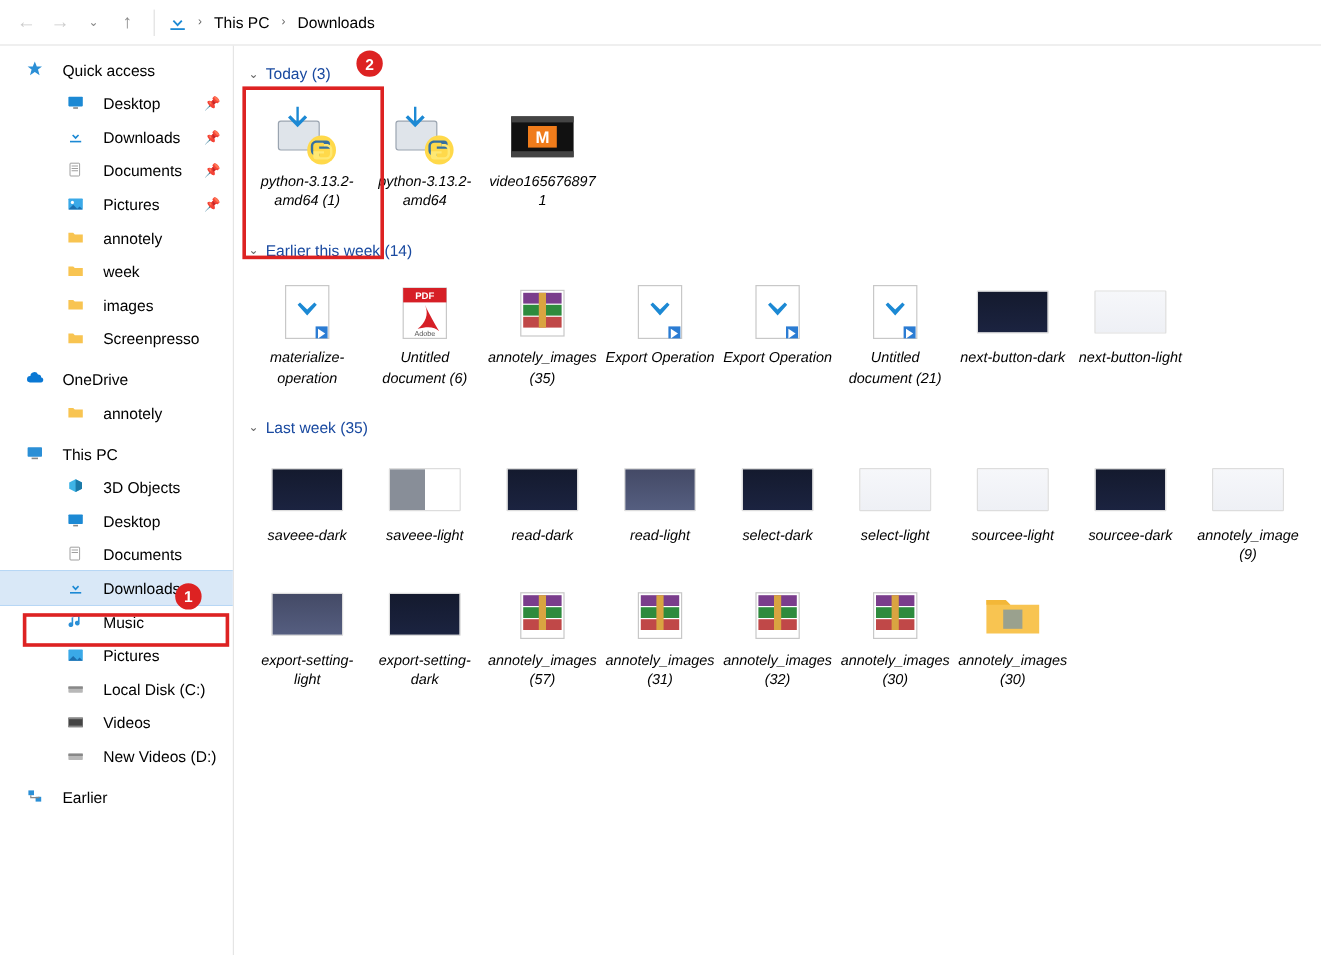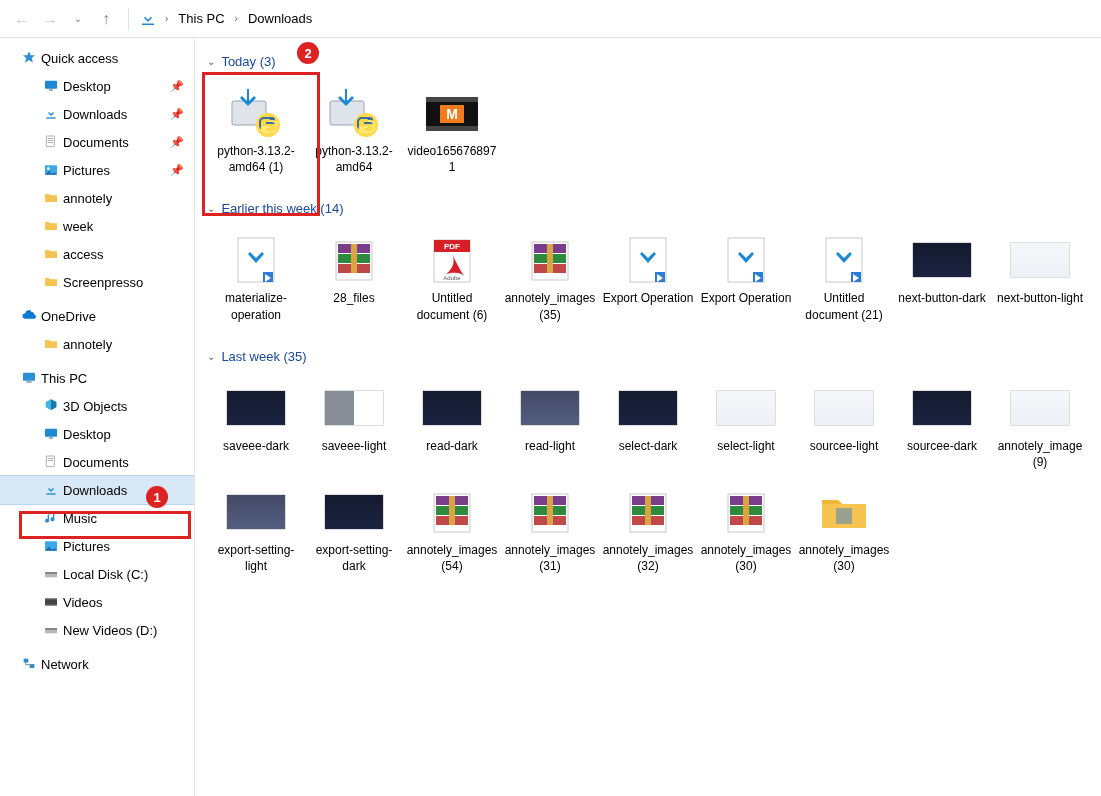--- a/index.html
+++ b/index.html
@@ -6,33 +6,33 @@
 body { font-family: "Segoe UI", Arial, sans-serif; font-size: 12px; color: #000; background: #fff; width: 1101px; height: 796px; overflow: hidden; }
 .toolbar { height: 38px; border-bottom: 1px solid #e5e5e5; display: flex; align-items: center; padding: 0 10px; gap: 4px; }
 .navbtn { width: 24px; height: 24px; display: inline-flex; align-items: center; justify-content: center; color: #888; cursor: pointer; font-size: 16px; }
 .navbtn.dim { color: #ccc; }
 .sep { width: 1px; height: 22px; background: #e0e0e0; margin: 0 6px; }
 .breadcrumb { display: flex; align-items: center; gap: 4px; font-size: 13px; }
 .bc-item { padding: 2px 2px; }
 .bc-chev { color: #666; font-size: 10px; margin: 0 4px; }
 .layout { display: flex; height: calc(100% - 38px); }
 .sidebar { width: 195px; min-width: 195px; border-right: 1px solid #e5e5e5; padding: 6px 0; overflow-y: auto; }
-.side-item { display: flex; align-items: center; height: 28px; padding-left: 20px; gap: 3px; cursor: pointer; font-size: 13px; position: relative; }
-.side-item.sub { padding-left: 42px; }
+.side-item { display: flex; align-items: center; height: 28px; padding-left: 20px; gap: 14px; cursor: pointer; font-size: 13px; position: relative; }
+.side-item.sub { padding-left: 54px; }
 .side-item .pin { position: absolute; right: 10px; color: #888; font-size: 11px; }
 .side-item .ico { width: 18px; height: 18px; display: inline-flex; align-items: center; justify-content: center; }
 .side-item.selected { background: #d9e8f7; outline: 1px solid #b7d7f5; }
 .side-spacer { height: 6px; }
 .content { flex: 1; overflow-y: auto; padding: 10px 0 20px 4px; }
 .group-header { display: flex; align-items: center; gap: 6px; padding: 6px 8px; color: #1a4aa0; font-size: 13px; cursor: pointer; }
 .group-header .chev { font-size: 10px; color: #666; }
 .file-grid { display: flex; flex-wrap: wrap; gap: 4px 0; padding: 6px 0 14px 8px; }
 .file-item { width: 98px; text-align: center; display: flex; flex-direction: column; align-items: center; gap: 4px; padding: 6px 2px; cursor: pointer; position: relative; }
 .file-icon { width: 60px; height: 52px; display: flex; align-items: center; justify-content: center; }
-.file-name { font-size: 12px; line-height: 1.35; word-break: break-word; max-width: 96px; }
+.file-name { font-size: 12px; line-height: 1.35; word-break: break-word; max-width: 96px; font-style: italic; }
 
 
 .annot-box-1 { position: absolute; border: 3px solid #d22; pointer-events: none; }
 .annot-num { position: absolute; width: 22px; height: 22px; border-radius: 50%; background: #d22; color: #fff; font-weight: bold; display: flex; align-items: center; justify-content: center; font-size: 13px; pointer-events: none; z-index: 10; }
 
 
 .svg { display: block; }
 .folder-yl { fill: #f8c451; }
 .thumb { width: 60px; height: 36px; border: 1px solid #ddd; border-radius: 1px; }
 .thumb.dark { background: linear-gradient(#141a2e, #1b2340); }
@@ -134,21 +134,21 @@
           </svg>
         </span>
         <span>week</span>
       </div>
     <div class="side-item sub">
         <span class="ico">
           <svg width="16" height="16" viewBox="0 0 24 24">
             <path class="folder-yl" d="M3 6h6l2 2h10v10H3z"></path>
           </svg>
         </span>
-        <span>access</span>
+        <span>images</span>
       </div>
     <div class="side-item sub">
         <span class="ico">
           <svg width="16" height="16" viewBox="0 0 24 24">
             <path class="folder-yl" d="M3 6h6l2 2h10v10H3z"></path>
           </svg>
         </span>
         <span>Screenpresso</span>
       </div>
 
@@ -267,21 +267,21 @@
 
     <div class="side-spacer"></div>
     <div class="side-item">
         <span class="ico">
           <svg width="16" height="16" viewBox="0 0 24 24">
             <rect x="4" y="4" width="7" height="6" fill="#2b8fd6"></rect>
             <rect x="13" y="12" width="7" height="6" fill="#2b8fd6"></rect>
             <path stroke="#888" stroke-width="1.5" fill="none" d="M7 10v3h10v-1"></path>
           </svg>
         </span>
-        <span>Network</span>
+        <span>Earlier</span>
       </div>
 
     <div class="annot-box-1" style="left:19px; top:473px; width:172px; height:28px;"></div>
     <div class="annot-num" style="left:146px; top:448px;">
         <span>1</span>
       </div>
   </div>
 
   <div class="content" style="position:relative;">
 
@@ -340,217 +340,205 @@
         <path fill="#1c89d4" d="M30 10v14l6-6 2 2-8 9-8-9 2-2 6 6V10z"></path>
         <rect x="37" y="38" width="10" height="10" fill="#2b7cd3"></rect>
         <path fill="#fff" d="M39 40l6 4-6 4z"></path>
       </svg>
           </div>
       <div class="file-name">materialize-operation</div>
         </div>
         <div class="file-item">
           <div class="file-icon">
             <svg width="60" height="52" viewBox="0 0 60 52">
+        <rect x="12" y="6" width="36" height="42" fill="#fff" stroke="#c8c8c8"></rect>
+        <rect x="12" y="6" width="36" height="12" fill="#d61f26"></rect>
+        <text x="30" y="15" text-anchor="middle" fill="#fff" font-size="8" font-weight="bold" font-family="Arial">PDF</text>
+        <path fill="#d61f26" d="M30 20c4 8 0 16-6 20 8-2 14-2 18 2-4-6-8-14-12-22z"></path>
+        <text x="30" y="46" text-anchor="middle" fill="#555" font-size="6" font-family="Arial">Adobe</text>
+      </svg>
+          </div>
+      <div class="file-name">Untitled document (6)</div>
+        </div>
+        <div class="file-item">
+          <div class="file-icon">
+            <svg width="60" height="52" viewBox="0 0 60 52">
         <rect x="12" y="8" width="36" height="38" fill="#fff" stroke="#c8c8c8"></rect>
         <rect x="14" y="10" width="32" height="9" fill="#7a3d8c"></rect>
         <rect x="14" y="20" width="32" height="9" fill="#2e8b3d"></rect>
         <rect x="14" y="30" width="32" height="9" fill="#c04848"></rect>
         <rect x="27" y="10" width="6" height="29" fill="#d9a441"></rect>
       </svg>
           </div>
-      <div class="file-name">28_files</div>
-        </div>
-        <div class="file-item">
-          <div class="file-icon">
-            <svg width="60" height="52" viewBox="0 0 60 52">
-        <rect x="12" y="6" width="36" height="42" fill="#fff" stroke="#c8c8c8"></rect>
-        <rect x="12" y="6" width="36" height="12" fill="#d61f26"></rect>
-        <text x="30" y="15" text-anchor="middle" fill="#fff" font-size="8" font-weight="bold" font-family="Arial">PDF</text>
-        <path fill="#d61f26" d="M30 20c4 8 0 16-6 20 8-2 14-2 18 2-4-6-8-14-12-22z"></path>
-        <text x="30" y="46" text-anchor="middle" fill="#555" font-size="6" font-family="Arial">Adobe</text>
-      </svg>
-          </div>
-      <div class="file-name">Untitled document (6)</div>
+      <div class="file-name">annotely_images (35)</div>
+        </div>
+        <div class="file-item">
+          <div class="file-icon">
+            <svg width="60" height="52" viewBox="0 0 60 52">
+        <rect x="12" y="4" width="36" height="44" fill="#fff" stroke="#c8c8c8"></rect>
+        <path fill="#1c89d4" d="M30 10v14l6-6 2 2-8 9-8-9 2-2 6 6V10z"></path>
+        <rect x="37" y="38" width="10" height="10" fill="#2b7cd3"></rect>
+        <path fill="#fff" d="M39 40l6 4-6 4z"></path>
+      </svg>
+          </div>
+      <div class="file-name">Export Operation</div>
+        </div>
+        <div class="file-item">
+          <div class="file-icon">
+            <svg width="60" height="52" viewBox="0 0 60 52">
+        <rect x="12" y="4" width="36" height="44" fill="#fff" stroke="#c8c8c8"></rect>
+        <path fill="#1c89d4" d="M30 10v14l6-6 2 2-8 9-8-9 2-2 6 6V10z"></path>
+        <rect x="37" y="38" width="10" height="10" fill="#2b7cd3"></rect>
+        <path fill="#fff" d="M39 40l6 4-6 4z"></path>
+      </svg>
+          </div>
+      <div class="file-name">Export Operation</div>
+        </div>
+        <div class="file-item">
+          <div class="file-icon">
+            <svg width="60" height="52" viewBox="0 0 60 52">
+        <rect x="12" y="4" width="36" height="44" fill="#fff" stroke="#c8c8c8"></rect>
+        <path fill="#1c89d4" d="M30 10v14l6-6 2 2-8 9-8-9 2-2 6 6V10z"></path>
+        <rect x="37" y="38" width="10" height="10" fill="#2b7cd3"></rect>
+        <path fill="#fff" d="M39 40l6 4-6 4z"></path>
+      </svg>
+          </div>
+      <div class="file-name">Untitled document (21)</div>
+        </div>
+        <div class="file-item">
+          <div class="file-icon">
+            <div class="thumb dark"></div>
+          </div>
+      <div class="file-name">next-button-dark</div>
+        </div>
+        <div class="file-item">
+          <div class="file-icon">
+            <div class="thumb light"></div>
+          </div>
+      <div class="file-name">next-button-light</div>
+        </div>
+      </div>
+
+    <div class="group-header">
+      <span class="chev">⌄</span>
+      <span>Last week (35)</span>
+    </div>
+    <div class="file-grid" id="grid-lastweek">
+        <div class="file-item">
+          <div class="file-icon">
+            <div class="thumb dark"></div>
+          </div>
+      <div class="file-name">saveee-dark</div>
+        </div>
+        <div class="file-item">
+          <div class="file-icon">
+            <div class="thumb split"></div>
+          </div>
+      <div class="file-name">saveee-light</div>
+        </div>
+        <div class="file-item">
+          <div class="file-icon">
+            <div class="thumb dark"></div>
+          </div>
+      <div class="file-name">read-dark</div>
+        </div>
+        <div class="file-item">
+          <div class="file-icon">
+            <div class="thumb med"></div>
+          </div>
+      <div class="file-name">read-light</div>
+        </div>
+        <div class="file-item">
+          <div class="file-icon">
+            <div class="thumb dark"></div>
+          </div>
+      <div class="file-name">select-dark</div>
+        </div>
+        <div class="file-item">
+          <div class="file-icon">
+            <div class="thumb light"></div>
+          </div>
+      <div class="file-name">select-light</div>
+        </div>
+        <div class="file-item">
+          <div class="file-icon">
+            <div class="thumb light"></div>
+          </div>
+      <div class="file-name">sourcee-light</div>
+        </div>
+        <div class="file-item">
+          <div class="file-icon">
+            <div class="thumb dark"></div>
+          </div>
+      <div class="file-name">sourcee-dark</div>
+        </div>
+        <div class="file-item">
+          <div class="file-icon">
+            <div class="thumb light"></div>
+          </div>
+      <div class="file-name">annotely_image (9)</div>
+        </div>
+        <div class="file-item">
+          <div class="file-icon">
+            <div class="thumb med"></div>
+          </div>
+      <div class="file-name">export-setting-light</div>
+        </div>
+        <div class="file-item">
+          <div class="file-icon">
+            <div class="thumb dark"></div>
+          </div>
+      <div class="file-name">export-setting-dark</div>
         </div>
         <div class="file-item">
           <div class="file-icon">
             <svg width="60" height="52" viewBox="0 0 60 52">
         <rect x="12" y="8" width="36" height="38" fill="#fff" stroke="#c8c8c8"></rect>
         <rect x="14" y="10" width="32" height="9" fill="#7a3d8c"></rect>
         <rect x="14" y="20" width="32" height="9" fill="#2e8b3d"></rect>
         <rect x="14" y="30" width="32" height="9" fill="#c04848"></rect>
         <rect x="27" y="10" width="6" height="29" fill="#d9a441"></rect>
       </svg>
           </div>
-      <div class="file-name">annotely_images (35)</div>
-        </div>
-        <div class="file-item">
-          <div class="file-icon">
-            <svg width="60" height="52" viewBox="0 0 60 52">
-        <rect x="12" y="4" width="36" height="44" fill="#fff" stroke="#c8c8c8"></rect>
-        <path fill="#1c89d4" d="M30 10v14l6-6 2 2-8 9-8-9 2-2 6 6V10z"></path>
-        <rect x="37" y="38" width="10" height="10" fill="#2b7cd3"></rect>
-        <path fill="#fff" d="M39 40l6 4-6 4z"></path>
-      </svg>
-          </div>
-      <div class="file-name">Export Operation</div>
-        </div>
-        <div class="file-item">
-          <div class="file-icon">
-            <svg width="60" height="52" viewBox="0 0 60 52">
-        <rect x="12" y="4" width="36" height="44" fill="#fff" stroke="#c8c8c8"></rect>
-        <path fill="#1c89d4" d="M30 10v14l6-6 2 2-8 9-8-9 2-2 6 6V10z"></path>
-        <rect x="37" y="38" width="10" height="10" fill="#2b7cd3"></rect>
-        <path fill="#fff" d="M39 40l6 4-6 4z"></path>
-      </svg>
-          </div>
-      <div class="file-name">Export Operation</div>
-        </div>
-        <div class="file-item">
-          <div class="file-icon">
-            <svg width="60" height="52" viewBox="0 0 60 52">
-        <rect x="12" y="4" width="36" height="44" fill="#fff" stroke="#c8c8c8"></rect>
-        <path fill="#1c89d4" d="M30 10v14l6-6 2 2-8 9-8-9 2-2 6 6V10z"></path>
-        <rect x="37" y="38" width="10" height="10" fill="#2b7cd3"></rect>
-        <path fill="#fff" d="M39 40l6 4-6 4z"></path>
-      </svg>
-          </div>
-      <div class="file-name">Untitled document (21)</div>
-        </div>
-        <div class="file-item">
-          <div class="file-icon">
-            <div class="thumb dark"></div>
-          </div>
-      <div class="file-name">next-button-dark</div>
-        </div>
-        <div class="file-item">
-          <div class="file-icon">
-            <div class="thumb light"></div>
-          </div>
-      <div class="file-name">next-button-light</div>
-        </div>
-      </div>
-
-    <div class="group-header">
-      <span class="chev">⌄</span>
-      <span>Last week (35)</span>
-    </div>
-    <div class="file-grid" id="grid-lastweek">
-        <div class="file-item">
-          <div class="file-icon">
-            <div class="thumb dark"></div>
-          </div>
-      <div class="file-name">saveee-dark</div>
-        </div>
-        <div class="file-item">
-          <div class="file-icon">
-            <div class="thumb split"></div>
-          </div>
-      <div class="file-name">saveee-light</div>
-        </div>
-        <div class="file-item">
-          <div class="file-icon">
-            <div class="thumb dark"></div>
-          </div>
-      <div class="file-name">read-dark</div>
-        </div>
-        <div class="file-item">
-          <div class="file-icon">
-            <div class="thumb med"></div>
-          </div>
-      <div class="file-name">read-light</div>
-        </div>
-        <div class="file-item">
-          <div class="file-icon">
-            <div class="thumb dark"></div>
-          </div>
-      <div class="file-name">select-dark</div>
-        </div>
-        <div class="file-item">
-          <div class="file-icon">
-            <div class="thumb light"></div>
-          </div>
-      <div class="file-name">select-light</div>
-        </div>
-        <div class="file-item">
-          <div class="file-icon">
-            <div class="thumb light"></div>
-          </div>
-      <div class="file-name">sourcee-light</div>
-        </div>
-        <div class="file-item">
-          <div class="file-icon">
-            <div class="thumb dark"></div>
-          </div>
-      <div class="file-name">sourcee-dark</div>
-        </div>
-        <div class="file-item">
-          <div class="file-icon">
-            <div class="thumb light"></div>
-          </div>
-      <div class="file-name">annotely_image (9)</div>
-        </div>
-        <div class="file-item">
-          <div class="file-icon">
-            <div class="thumb med"></div>
-          </div>
-      <div class="file-name">export-setting-light</div>
-        </div>
-        <div class="file-item">
-          <div class="file-icon">
-            <div class="thumb dark"></div>
-          </div>
-      <div class="file-name">export-setting-dark</div>
+      <div class="file-name">annotely_images (57)</div>
         </div>
         <div class="file-item">
           <div class="file-icon">
             <svg width="60" height="52" viewBox="0 0 60 52">
         <rect x="12" y="8" width="36" height="38" fill="#fff" stroke="#c8c8c8"></rect>
         <rect x="14" y="10" width="32" height="9" fill="#7a3d8c"></rect>
         <rect x="14" y="20" width="32" height="9" fill="#2e8b3d"></rect>
         <rect x="14" y="30" width="32" height="9" fill="#c04848"></rect>
         <rect x="27" y="10" width="6" height="29" fill="#d9a441"></rect>
       </svg>
           </div>
-      <div class="file-name">annotely_images (54)</div>
+      <div class="file-name">annotely_images (31)</div>
         </div>
         <div class="file-item">
           <div class="file-icon">
             <svg width="60" height="52" viewBox="0 0 60 52">
         <rect x="12" y="8" width="36" height="38" fill="#fff" stroke="#c8c8c8"></rect>
         <rect x="14" y="10" width="32" height="9" fill="#7a3d8c"></rect>
         <rect x="14" y="20" width="32" height="9" fill="#2e8b3d"></rect>
         <rect x="14" y="30" width="32" height="9" fill="#c04848"></rect>
         <rect x="27" y="10" width="6" height="29" fill="#d9a441"></rect>
       </svg>
           </div>
-      <div class="file-name">annotely_images (31)</div>
+      <div class="file-name">annotely_images (32)</div>
         </div>
         <div class="file-item">
           <div class="file-icon">
             <svg width="60" height="52" viewBox="0 0 60 52">
         <rect x="12" y="8" width="36" height="38" fill="#fff" stroke="#c8c8c8"></rect>
         <rect x="14" y="10" width="32" height="9" fill="#7a3d8c"></rect>
         <rect x="14" y="20" width="32" height="9" fill="#2e8b3d"></rect>
         <rect x="14" y="30" width="32" height="9" fill="#c04848"></rect>
         <rect x="27" y="10" width="6" height="29" fill="#d9a441"></rect>
       </svg>
           </div>
-      <div class="file-name">annotely_images (32)</div>
-        </div>
-        <div class="file-item">
-          <div class="file-icon">
-            <svg width="60" height="52" viewBox="0 0 60 52">
-        <rect x="12" y="8" width="36" height="38" fill="#fff" stroke="#c8c8c8"></rect>
-        <rect x="14" y="10" width="32" height="9" fill="#7a3d8c"></rect>
-        <rect x="14" y="20" width="32" height="9" fill="#2e8b3d"></rect>
-        <rect x="14" y="30" width="32" height="9" fill="#c04848"></rect>
-        <rect x="27" y="10" width="6" height="29" fill="#d9a441"></rect>
-      </svg>
-          </div>
       <div class="file-name">annotely_images (30)</div>
         </div>
         <div class="file-item">
           <div class="file-icon">
             <svg width="60" height="52" viewBox="0 0 60 52">
         <path fill="#f8c451" d="M8 14h16l4 4h24v24H8z"></path>
         <path fill="#f3b738" d="M8 14h16l4 4H8z"></path>
         <rect x="22" y="22" width="16" height="16" fill="#5b8ab8" opacity="0.6"></rect>
       </svg>
           </div>

